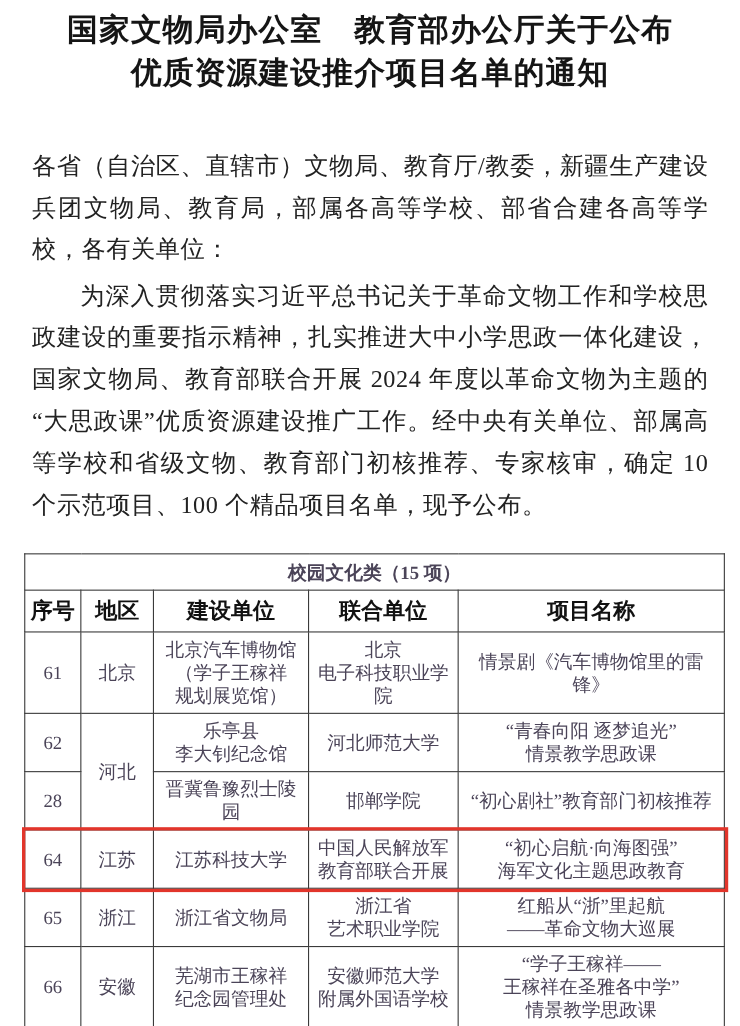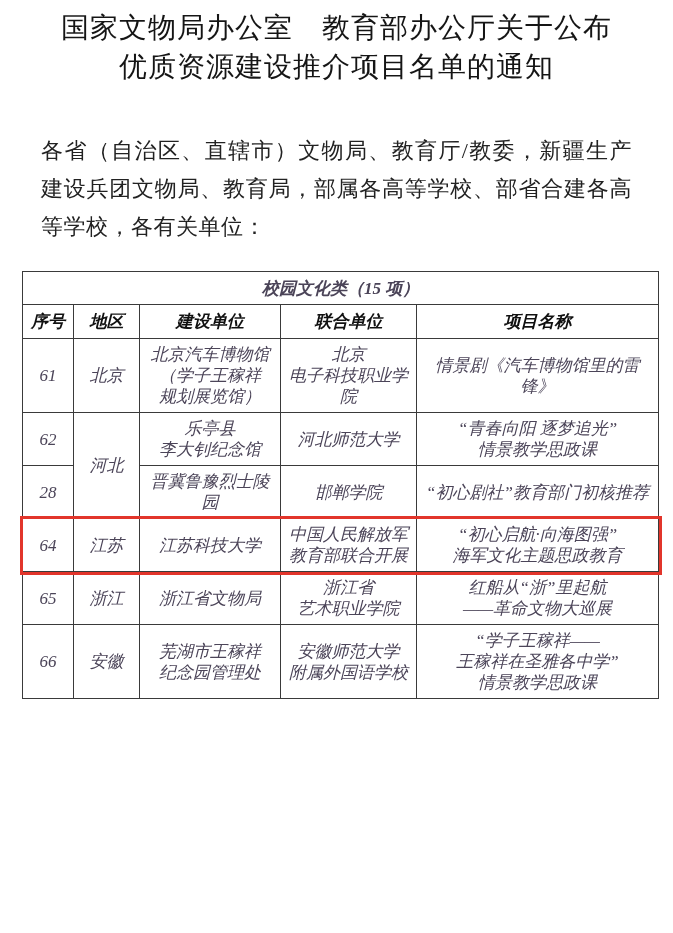--- a/index.html
+++ b/index.html
@@ -13,30 +13,30 @@
     width: 673px;
     height: 933px;
     background: #ffffff;
     overflow: hidden;
     color: #1f1f1f;
   }
   .doc-title {
     margin: 8px 22px 0 22px;
     text-align: center;
     font-size: 28px;
-    font-weight: normal;
+    font-weight: bold;
     line-height: 39px;
     letter-spacing: 1px;
     color: #151515;
   }
   .body-text {
     margin: 46px 25px 0 25px;
   }
   .body-text p {
-    margin: 16px;
+    margin: 4px;
     font-size: 22px;
     line-height: 38px;
     letter-spacing: 0.5px;
     text-align: justify;
     color: #222222;
     white-space: pre-line;
   }
   .body-text p.indent {
     text-indent: 2em;
   }
@@ -47,30 +47,29 @@
     table-layout: fixed;
   }
   table.notice-table th,
   table.notice-table td {
     border: 1.5px solid #3a3a3a;
     text-align: center;
     vertical-align: middle;
     padding: 5px 3px;
     white-space: pre-line;
     overflow: hidden;
-    font-style: italic;
   }
   .tbl-caption-cell {
     font-size: 18px;
     font-weight: bold;
     color: #111111;
     height: 22px;
   }
   th.col-head {
-    font-size: 17px;
+    font-size: 20px;
     font-weight: bold;
     color: #111111;
     height: 18px;
     padding: 3px 2px;
   }
   table.notice-table td {
     font-size: 17px;
     line-height: 21px;
     color: #4b4458;
   }
@@ -89,20 +88,21 @@
 
 <div class="page">
 
   <div class="doc-title">
     <div>国家文物局办公室　教育部办公厅关于公布</div>
     <div>优质资源建设推介项目名单的通知</div>
   </div>
 
   <div class="body-text">
     <p>各省（自治区、直辖市）文物局、教育厅/教委，新疆生产建设兵团文物局、教育局，部属各高等学校、部省合建各高等学校，各有关单位：</p>
+    <p class="indent">为深入贯彻落实习近平总书记关于革命文物工作和学校思政建设的重要指示精神，扎实推进大中小学思政一体化建设，国家文物局、教育部联合开展 2024 年度以革命文物为主题的“大思政课”优质资源建设推广工作。经中央有关单位、部属高等学校和省级文物、教育部门初核推荐、专家核审，确定 10 个示范项目、100 个精品项目名单，现予公布。</p>
   </div>
 
   <table class="notice-table">
     <colgroup>
       <col class="c-no">
         <col class="c-region">
         <col class="c-builder">
         <col class="c-partner">
         <col class="c-project">
     </colgroup>

